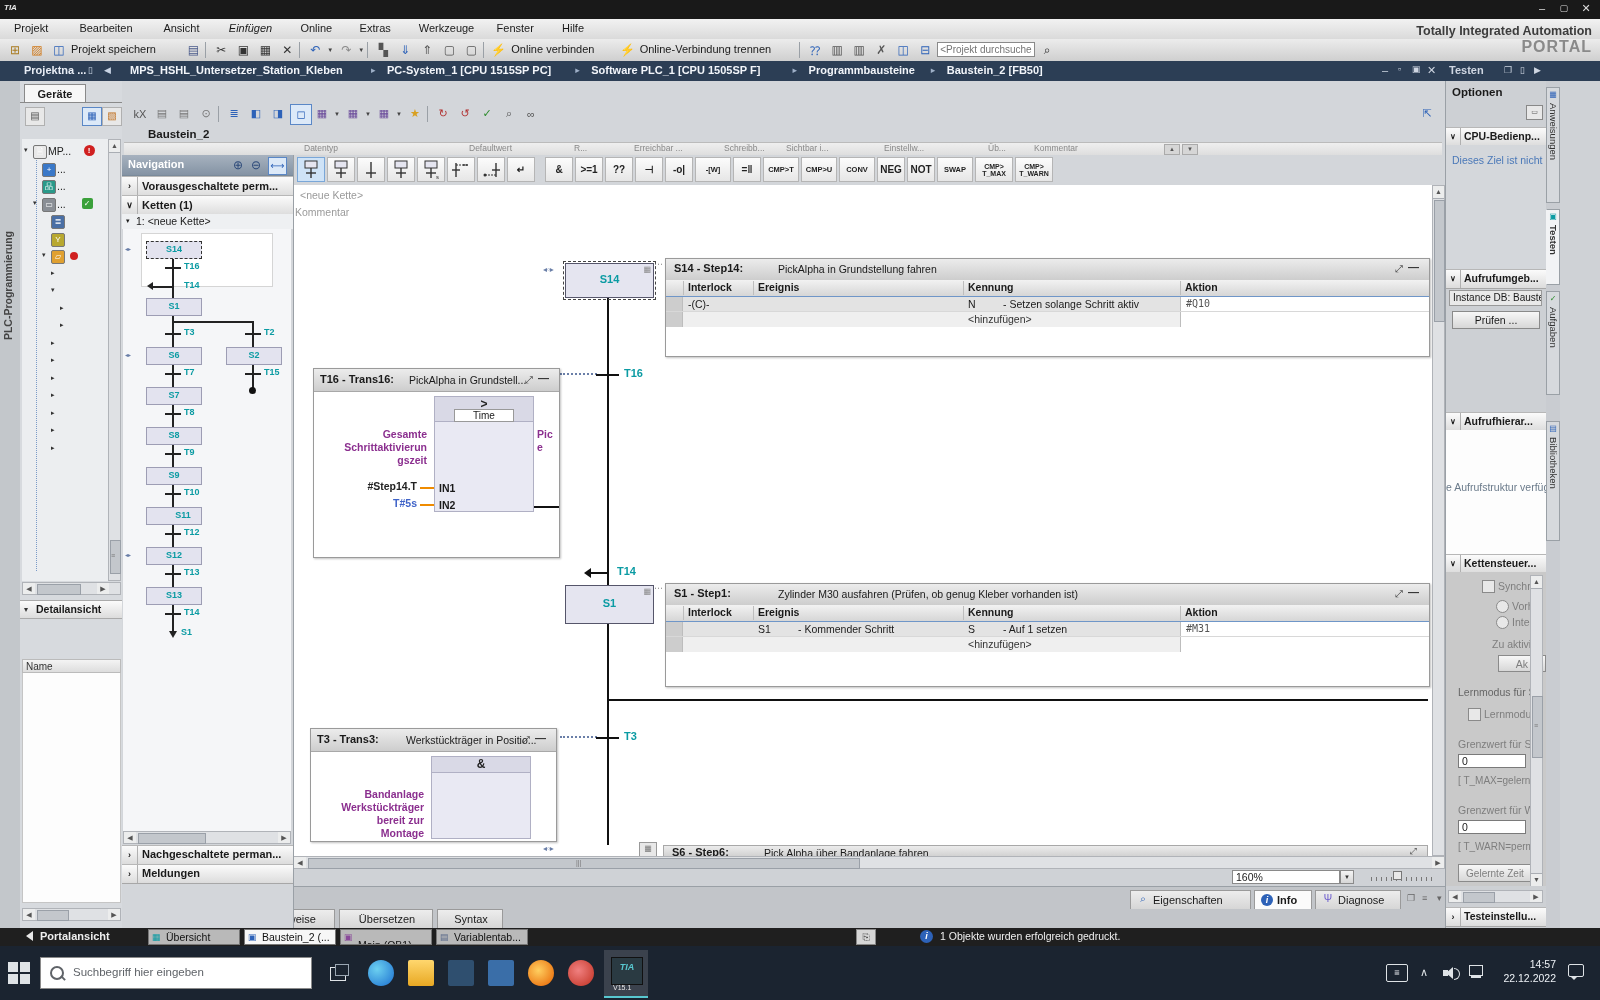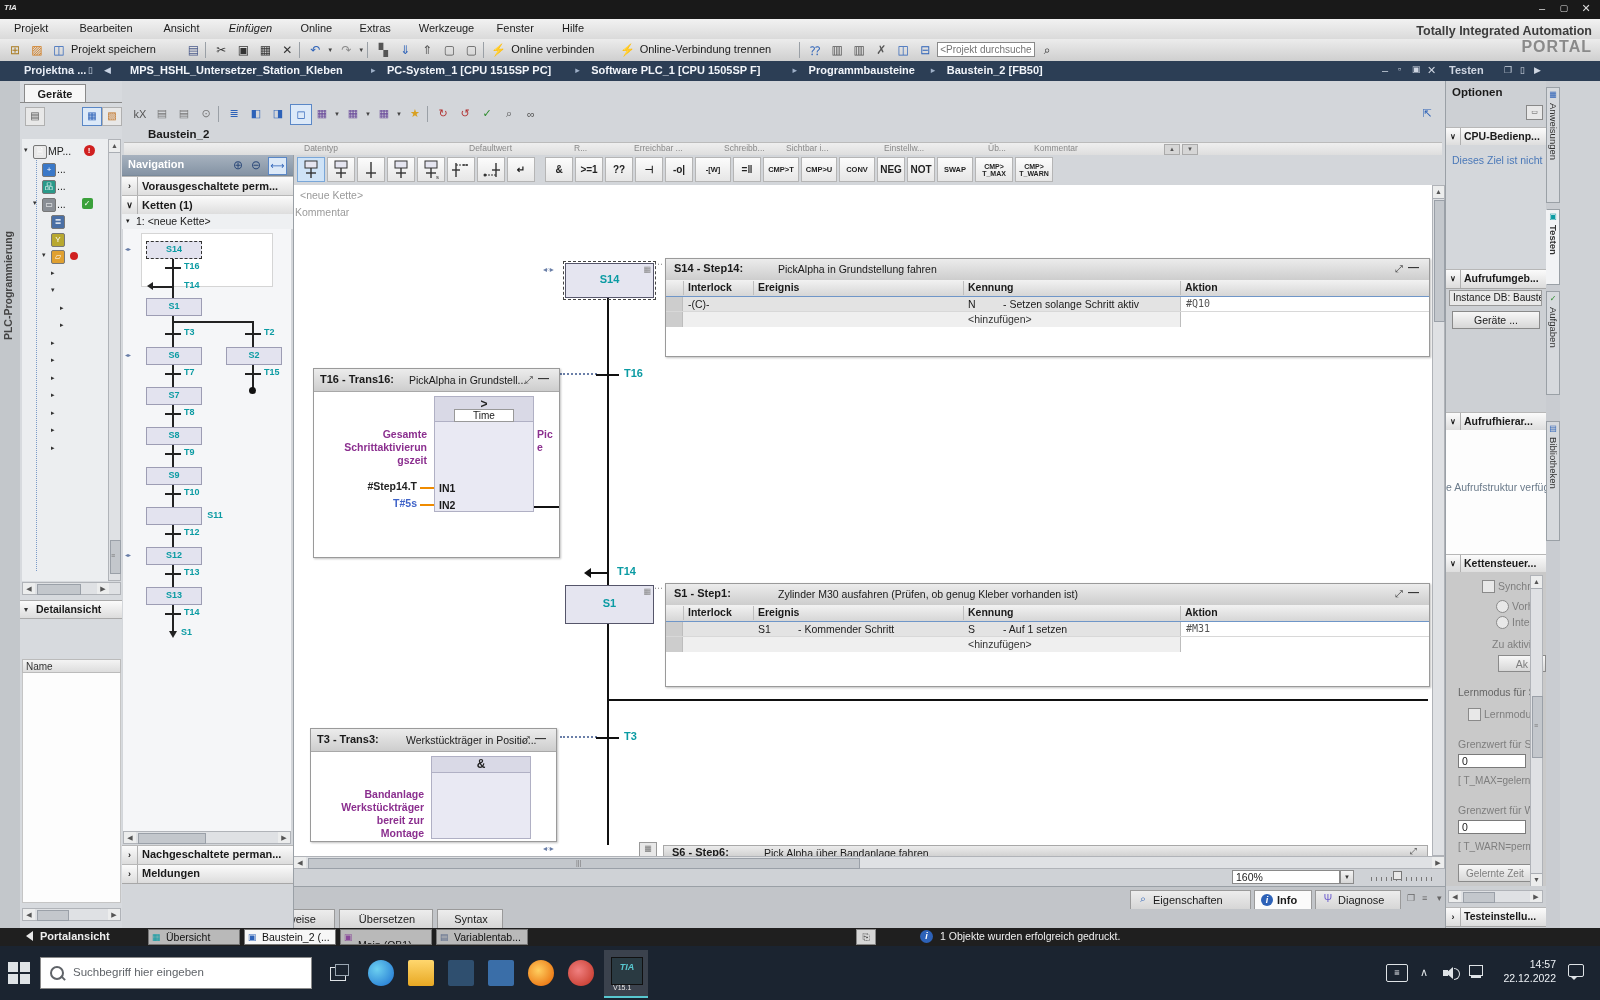--- a/index.html
+++ b/index.html
@@ -403,21 +403,21 @@
           <div style="position: absolute; left: 0px; top: 2px; width: 54px; text-align: center; font-size: 9px; font-weight: bold; color: rgb(11, 155, 163);">S8</div>
         </div>
         <div style="position: absolute; left: 42px; top: 224px; width: 16px; height: 1.5px; background: rgb(34, 34, 34);"></div>
         <div style="position: absolute; left: 61px; top: 218px; font-size: 9px; font-weight: bold; color: rgb(11, 155, 163);">T9</div>
         <div style="position: absolute; left: 23px; top: 238px; width: 54px; height: 16px; background: rgb(227, 227, 239); border: 1px solid rgb(157, 157, 180);">
           <div style="position: absolute; left: 0px; top: 2px; width: 54px; text-align: center; font-size: 9px; font-weight: bold; color: rgb(11, 155, 163);">S9</div>
         </div>
         <div style="position: absolute; left: 42px; top: 264px; width: 16px; height: 1.5px; background: rgb(34, 34, 34);"></div>
         <div style="position: absolute; left: 61px; top: 258px; font-size: 9px; font-weight: bold; color: rgb(11, 155, 163);">T10</div>
         <div style="position: absolute; left: 23px; top: 278px; width: 54px; height: 16px; background: rgb(227, 227, 239); border: 1px solid rgb(157, 157, 180);">
-          <div style="position: absolute; left: 0px; top: 2px; width: 72px; text-align: center; font-size: 9px; font-weight: bold; color: rgb(11, 155, 163); padding-left: 32px;">S11</div>
+          <div style="position: absolute; left: 0px; top: 2px; width: 72px; text-align: center; font-size: 9px; font-weight: bold; color: rgb(11, 155, 163);">S11</div>
         </div>
         <div style="position: absolute; left: 42px; top: 304px; width: 16px; height: 1.5px; background: rgb(34, 34, 34);"></div>
         <div style="position: absolute; left: 61px; top: 298px; font-size: 9px; font-weight: bold; color: rgb(11, 155, 163);">T12</div>
         <div style="position: absolute; left: 23px; top: 318px; width: 54px; height: 16px; background: rgb(227, 227, 239); border: 1px solid rgb(157, 157, 180);">
           <div style="position: absolute; left: 0px; top: 2px; width: 54px; text-align: center; font-size: 9px; font-weight: bold; color: rgb(11, 155, 163);">S12</div>
         </div>
         <div style="position: absolute; left: 2px; top: 322px; font-size: 6px; color: rgb(106, 127, 168);">◂▸</div>
         <div style="position: absolute; left: 42px; top: 344px; width: 16px; height: 1.5px; background: rgb(34, 34, 34);"></div>
         <div style="position: absolute; left: 61px; top: 338px; font-size: 9px; font-weight: bold; color: rgb(11, 155, 163);">T13</div>
         <div style="position: absolute; left: 23px; top: 358px; width: 54px; height: 16px; background: rgb(227, 227, 239); border: 1px solid rgb(157, 157, 180);">
@@ -619,21 +619,21 @@
       <div style="position: absolute; left: 0px; top: 64px; width: 100px; height: 140px; background: rgb(212, 215, 219);"></div>
       <div style="position: absolute; left: 6px; top: 73px; width: 92px; font-size: 10.5px; color: rgb(74, 120, 184); white-space: nowrap; overflow: hidden;">Dieses Ziel ist nicht</div>
       <div class="hdr" style="position: absolute; left: 0px; top: 188px; width: 100px; height: 18px;">
         <div style="position: absolute; left: 0px; top: 0px; width: 14px; height: 18px; border-right: 1px solid rgb(176, 176, 176); text-align: center; font-size: 8px; line-height: 18px;">∨</div>
         <div style="position: absolute; left: 18px; top: 2px; font-weight: bold; font-size: 10.5px; white-space: nowrap;">Aufrufumgeb...</div>
       </div>
       <div style="position: absolute; left: 3px; top: 209px; width: 93px; height: 16px; background: rgb(233, 233, 233); border: 1px solid rgb(153, 153, 153); box-sizing: border-box; overflow: hidden;">
         <div style="position: absolute; left: 3px; top: 1px; font-size: 10px; white-space: nowrap;">Instance DB: Bauste</div>
       </div>
       <div class="gbtn" style="position: absolute; left: 6px; top: 230px; width: 86px; height: 16px;">
-        <div style="position: relative; font-size: 10.5px;">Geräte ...</div>
+        <div style="position: relative; font-size: 10.5px;">Prüfen ...</div>
       </div>
       <div class="hdr" style="position: absolute; left: 0px; top: 331px; width: 100px; height: 18px;">
         <div style="position: absolute; left: 0px; top: 0px; width: 14px; height: 18px; border-right: 1px solid rgb(176, 176, 176); text-align: center; font-size: 8px; line-height: 18px;">∨</div>
         <div style="position: absolute; left: 18px; top: 2px; font-weight: bold; font-size: 10.5px; white-space: nowrap;">Aufrufhierar...</div>
       </div>
       <div style="position: absolute; left: 0px; top: 349px; width: 100px; height: 124px; background: rgb(253, 253, 253);"></div>
       <div style="position: absolute; left: 0px; top: 400px; width: 100px; font-size: 10.5px; color: rgb(106, 122, 138); white-space: nowrap; overflow: hidden;">e Aufrufstruktur verfügb</div>
       <div class="hdr" style="position: absolute; left: 0px; top: 473px; width: 100px; height: 18px;">
         <div style="position: absolute; left: 0px; top: 0px; width: 14px; height: 18px; border-right: 1px solid rgb(176, 176, 176); text-align: center; font-size: 8px; line-height: 18px;">∨</div>
         <div style="position: absolute; left: 18px; top: 2px; font-weight: bold; font-size: 10.5px; white-space: nowrap;">Kettensteuer...</div>

